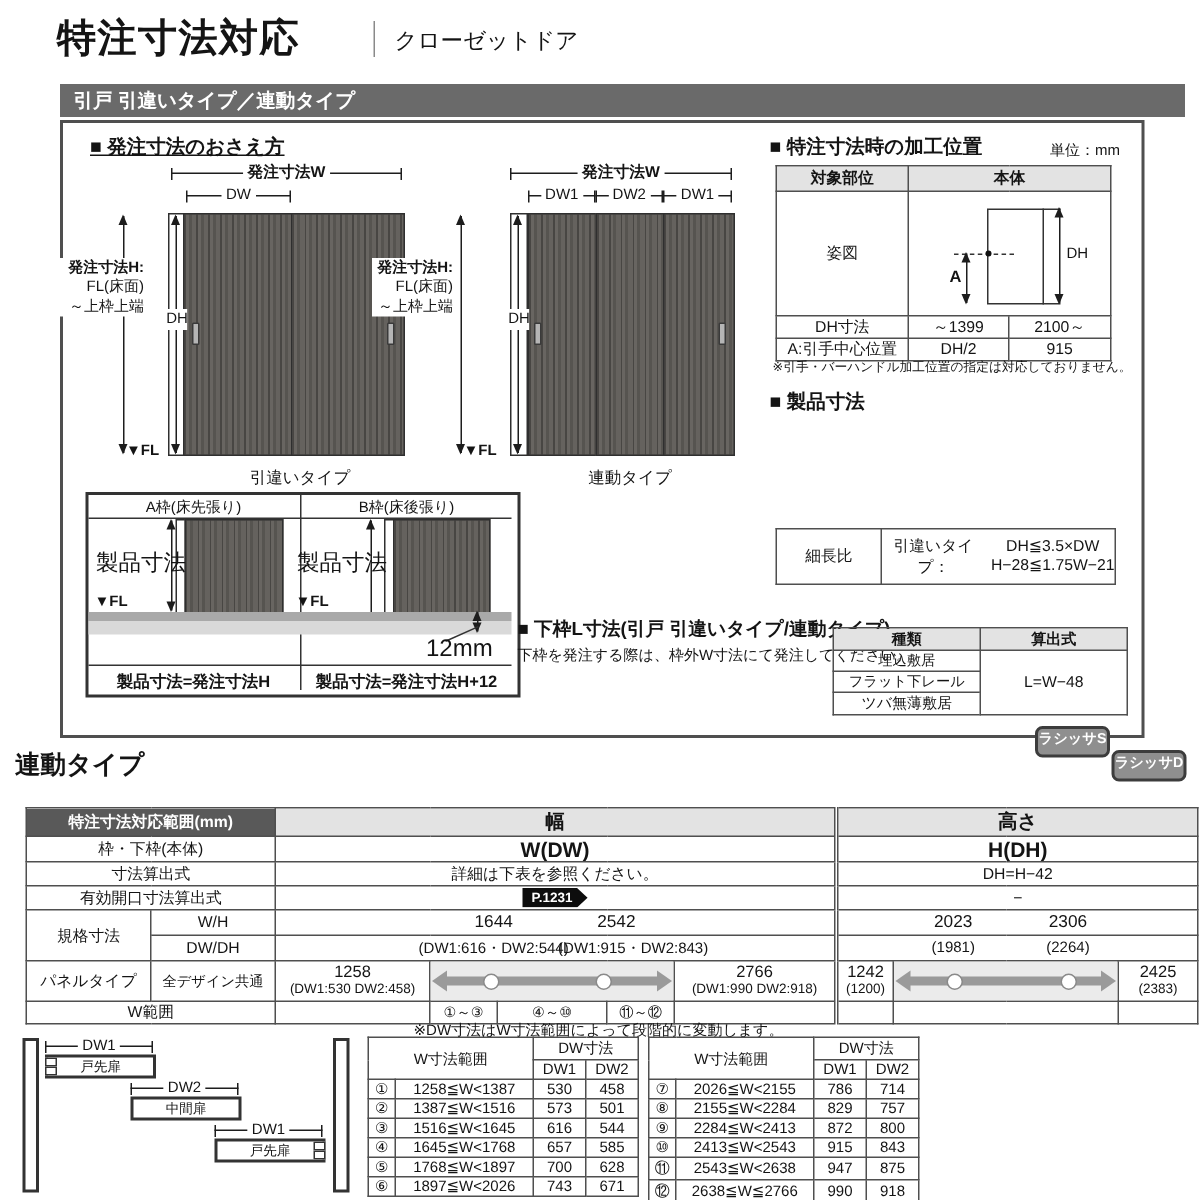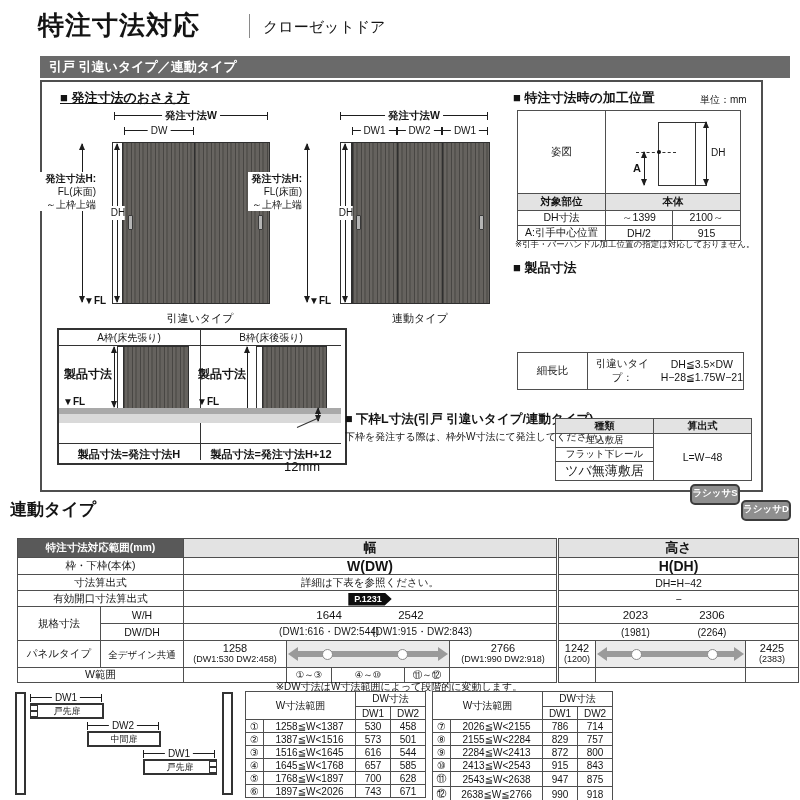--- a/index.html
+++ b/index.html
@@ -61,24 +61,24 @@
   .notch{position:absolute;width:6px;height:4px;background:#fff;border:1px solid #333;}
   .flr1{background:#a9a9a9;}
   .flr2{background:#d9d9d9;}
   .hline{border-top:1px solid #333;height:0;}
   .dash{border-top:1px dashed #333;height:0;}
   .dot{width:4px;height:4px;background:#111;border-radius:50%;}
   .leader{border-top:1px solid #333;height:0;transform-origin:left center;}
   .figwrap{position:relative;width:100%;height:81px;}
   .blk{display:block;}
   .st td{font-size:10px !important;}
-  .prodlbl{font-size:12px;font-weight:bold;white-space:nowrap;}
+  .prodlbl{font-size:15px;font-weight:normal;white-space:nowrap;}
   .fhdr{font-size:10px;text-align:center;white-space:nowrap;}
   .fform{font-size:11px;font-weight:bold;text-align:center;white-space:nowrap;}
-  .gap12{font-size:13px;white-space:nowrap;margin-top:35px;}
+  .gap12{font-size:16px;white-space:nowrap;}
 </style>
 </head>
 <body>
 
 <div class="page">
 
   <div class="abs ttl" style="left:38px;top:8px;">特注寸法対応</div>
   <div class="abs vsep" style="left:249px;top:14px;"></div>
   <div class="abs subttl" style="left:263px;top:18px;">クローゼットドア</div>
 
@@ -203,21 +203,25 @@
   <div class="abs h2" style="left:513px;top:89px;">■ 特注寸法時の加工位置</div>
   <div class="abs unit" style="left:700px;top:93px;">単位：mm</div>
 
   <table class="ct" style="left:517px;top:110px;width:223px;">
     <colgroup>
         <col style="width:88px">
         <col style="width:67px">
         <col style="width:68px">
       </colgroup>
     <tbody>
-        <tr style="height:83px">
+        <tr style="height:17px">
+      <td class="ghead">対象部位</td>
+      <td class="ghead" colspan="2">本体</td>
+    </tr>
+    <tr style="height:83px">
       <td>姿図</td>
       <td colspan="2">
         <div class="figwrap">
           <div class="abs" style="left:52px;top:10px;width:36px;height:62px;border:1.5px solid #333;background:#fff;"></div>
           <div class="abs hline" style="left:89px;top:10px;width:12px;"></div>
           <div class="abs hline" style="left:89px;top:73px;width:12px;"></div>
           <div class="abs vdim" style="left:100px;top:10px;height:63px;">
             <span class="ar-t"></span>
                 <span class="ar-b"></span>
           </div>
@@ -225,24 +229,20 @@
           <div class="abs dash" style="left:30px;top:40px;width:40px;"></div>
           <div class="abs dot" style="left:51px;top:38px;"></div>
           <div class="abs vdim" style="left:38px;top:40px;height:33px;">
             <span class="ar-t"></span>
                 <span class="ar-b"></span>
           </div>
           <div class="abs" style="left:27px;top:50px;font-size:11px;font-weight:bold;">A</div>
         </div>
       </td>
     </tr>
-    <tr style="height:17px">
-      <td class="ghead">対象部位</td>
-      <td class="ghead" colspan="2">本体</td>
-    </tr>
     <tr style="height:13px">
       <td>DH寸法</td>
       <td>～1399</td>
       <td>2100～</td>
     </tr>
     <tr style="height:13px">
       <td>A:引手中心位置</td>
       <td>DH/2</td>
       <td>915</td>
     </tr>
@@ -285,21 +285,21 @@
       <td class="ghead" style="font-size:10px;">算出式</td>
     </tr>
     <tr style="height:12px">
       <td style="font-size:9.5px;">埋込敷居</td>
       <td rowspan="3">L=W−48</td>
     </tr>
     <tr style="height:12px">
           <td style="font-size:9.5px;">フラット下レール</td>
         </tr>
     <tr style="height:12px">
-          <td style="font-size:13px;">ツバ無薄敷居</td>
+          <td style="font-size:10px;">ツバ無薄敷居</td>
         </tr>
   </tbody>
     </table>
 
   <div class="abs" style="left:10px;top:498px;font-size:17px;font-weight:bold;">連動タイプ</div>
   <div class="abs btn" style="left:690px;top:484px;width:46px;height:16px;">ラシッサS</div>
   <div class="abs btn" style="left:741px;top:500px;width:46px;height:16px;">ラシッサD</div>
 
   <table class="ct" style="left:17px;top:538px;width:781px;">
     <colgroup>

